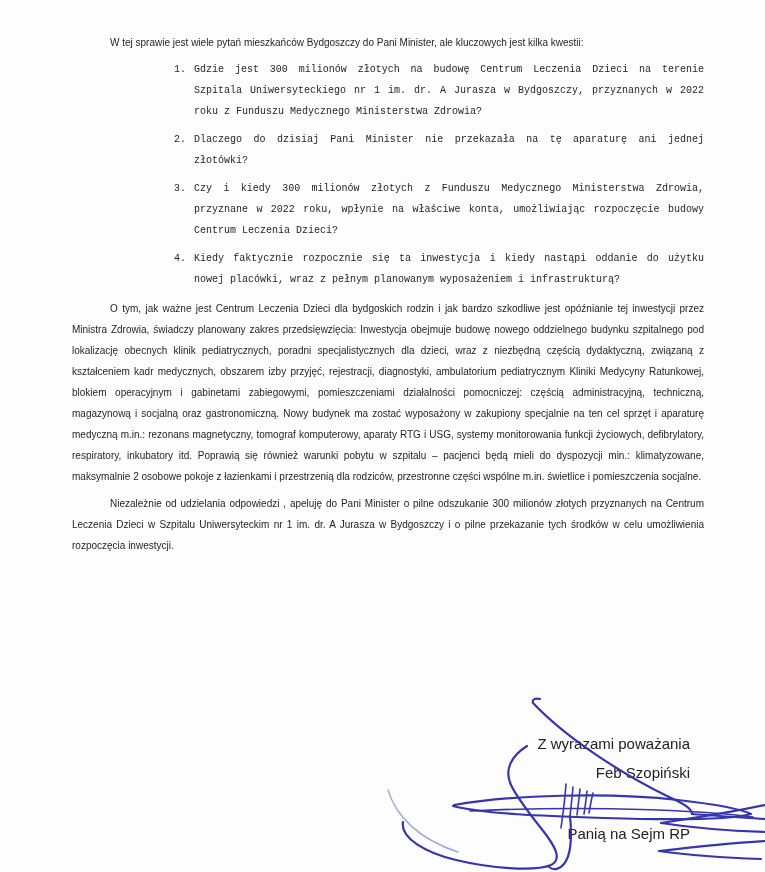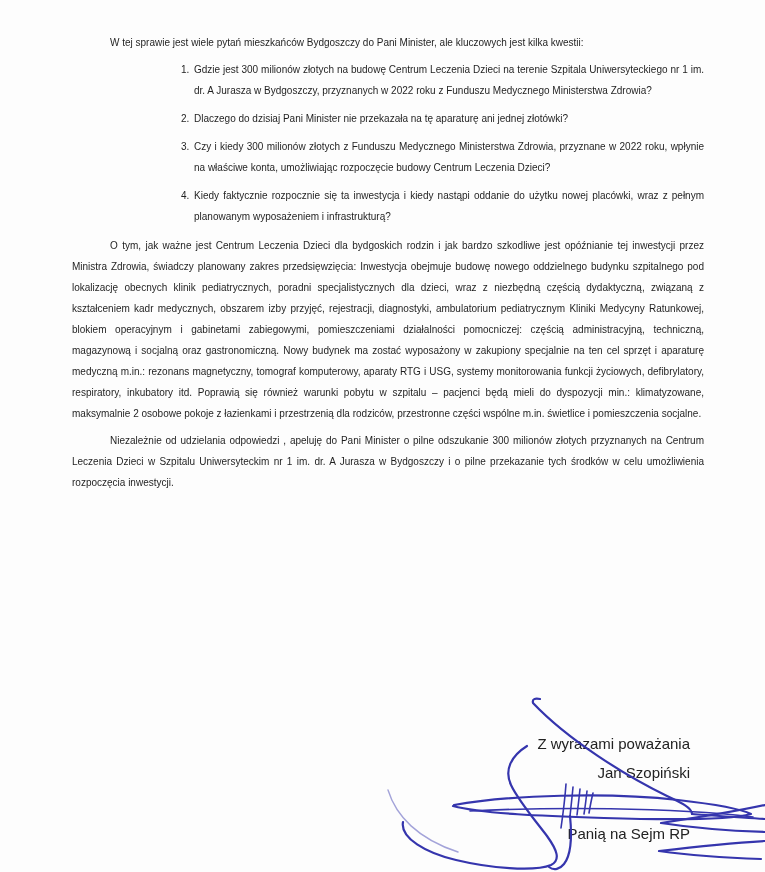--- a/index.html
+++ b/index.html
@@ -25,20 +25,21 @@
     line-height: 21px;
     text-align: justify;
   }
   p.par {
     margin: 0 0 6px 0;
     text-indent: 38px;
   }
   ol.questions {
     margin: 1px 0 8px 0;
     padding: 0 0 0 120px;
+    font-family: Liberation Mono, monospace;
   }
   ol.questions li {
     margin: 0 0 7px 0;
     padding-left: 2px;
     text-align: justify;
   }
   .closing {
     position: absolute;
     top: 736px;
     right: 75px;
@@ -83,21 +84,21 @@
 
     <p class="par">O tym, jak ważne jest Centrum Leczenia Dzieci dla bydgoskich rodzin i jak bardzo szkodliwe jest opóźnianie tej inwestycji przez Ministra Zdrowia, świadczy planowany zakres przedsięwzięcia: Inwestycja obejmuje budowę nowego oddzielnego budynku szpitalnego pod lokalizację obecnych klinik pediatrycznych, poradni specjalistycznych dla dzieci, wraz z niezbędną częścią dydaktyczną, związaną z kształceniem kadr medycznych, obszarem izby przyjęć, rejestracji, diagnostyki, ambulatorium pediatrycznym Kliniki Medycyny Ratunkowej, blokiem operacyjnym i gabinetami zabiegowymi, pomieszczeniami działalności pomocniczej: częścią administracyjną, techniczną, magazynową i socjalną oraz gastronomiczną. Nowy budynek ma zostać wyposażony w zakupiony specjalnie na ten cel sprzęt i aparaturę medyczną m.in.: rezonans magnetyczny, tomograf komputerowy, aparaty RTG i USG, systemy monitorowania funkcji życiowych, defibrylatory, respiratory, inkubatory itd. Poprawią się również warunki pobytu w szpitalu – pacjenci będą mieli do dyspozycji min.: klimatyzowane, maksymalnie 2 osobowe pokoje z łazienkami i przestrzenią dla rodziców, przestronne części wspólne m.in. świetlice i pomieszczenia socjalne.</p>
 
 
     <p class="par">Niezależnie od udzielania odpowiedzi , apeluję do Pani Minister o pilne odszukanie 300 milionów złotych przyznanych na Centrum Leczenia Dzieci w Szpitalu Uniwersyteckim nr 1 im. dr. A Jurasza w Bydgoszczy i o pilne przekazanie tych środków w celu umożliwienia rozpoczęcia inwestycji.</p>
 
   </div>
 
   <div class="closing">
     <span class="salutation">Z wyrazami poważania</span>
-    <span class="name">Jan Szopiński</span>
+    <span class="name">Feb Szopiński</span>
     <span class="title">Panią na Sejm RP</span>
   </div>
 
   <svg class="signature" width="395" height="184" viewBox="0 0 395 184" aria-hidden="true">
     <g>
       <path d="M170,11 C165,10 162,11 163,15 C198,52 256,88 297,108 C312,115 322,120 322,126" stroke="#3535ad"></path>
       <path d="M84,117 C140,107 238,104 308,112 C343,116 371,121 381,126 C360,132 298,132 234,130 C174,128 114,126 83,118" stroke="#3535ad"></path>
       <path class="thin" d="M100,123 C180,119 300,119 383,129" stroke="#3535ad"></path>
       <path d="M322,126 C350,128 377,130 395,131" stroke="#3535ad"></path>
       <path d="M395,117 C358,125 318,131 291,135 C330,141 366,143 395,144" stroke="#3535ad"></path>

